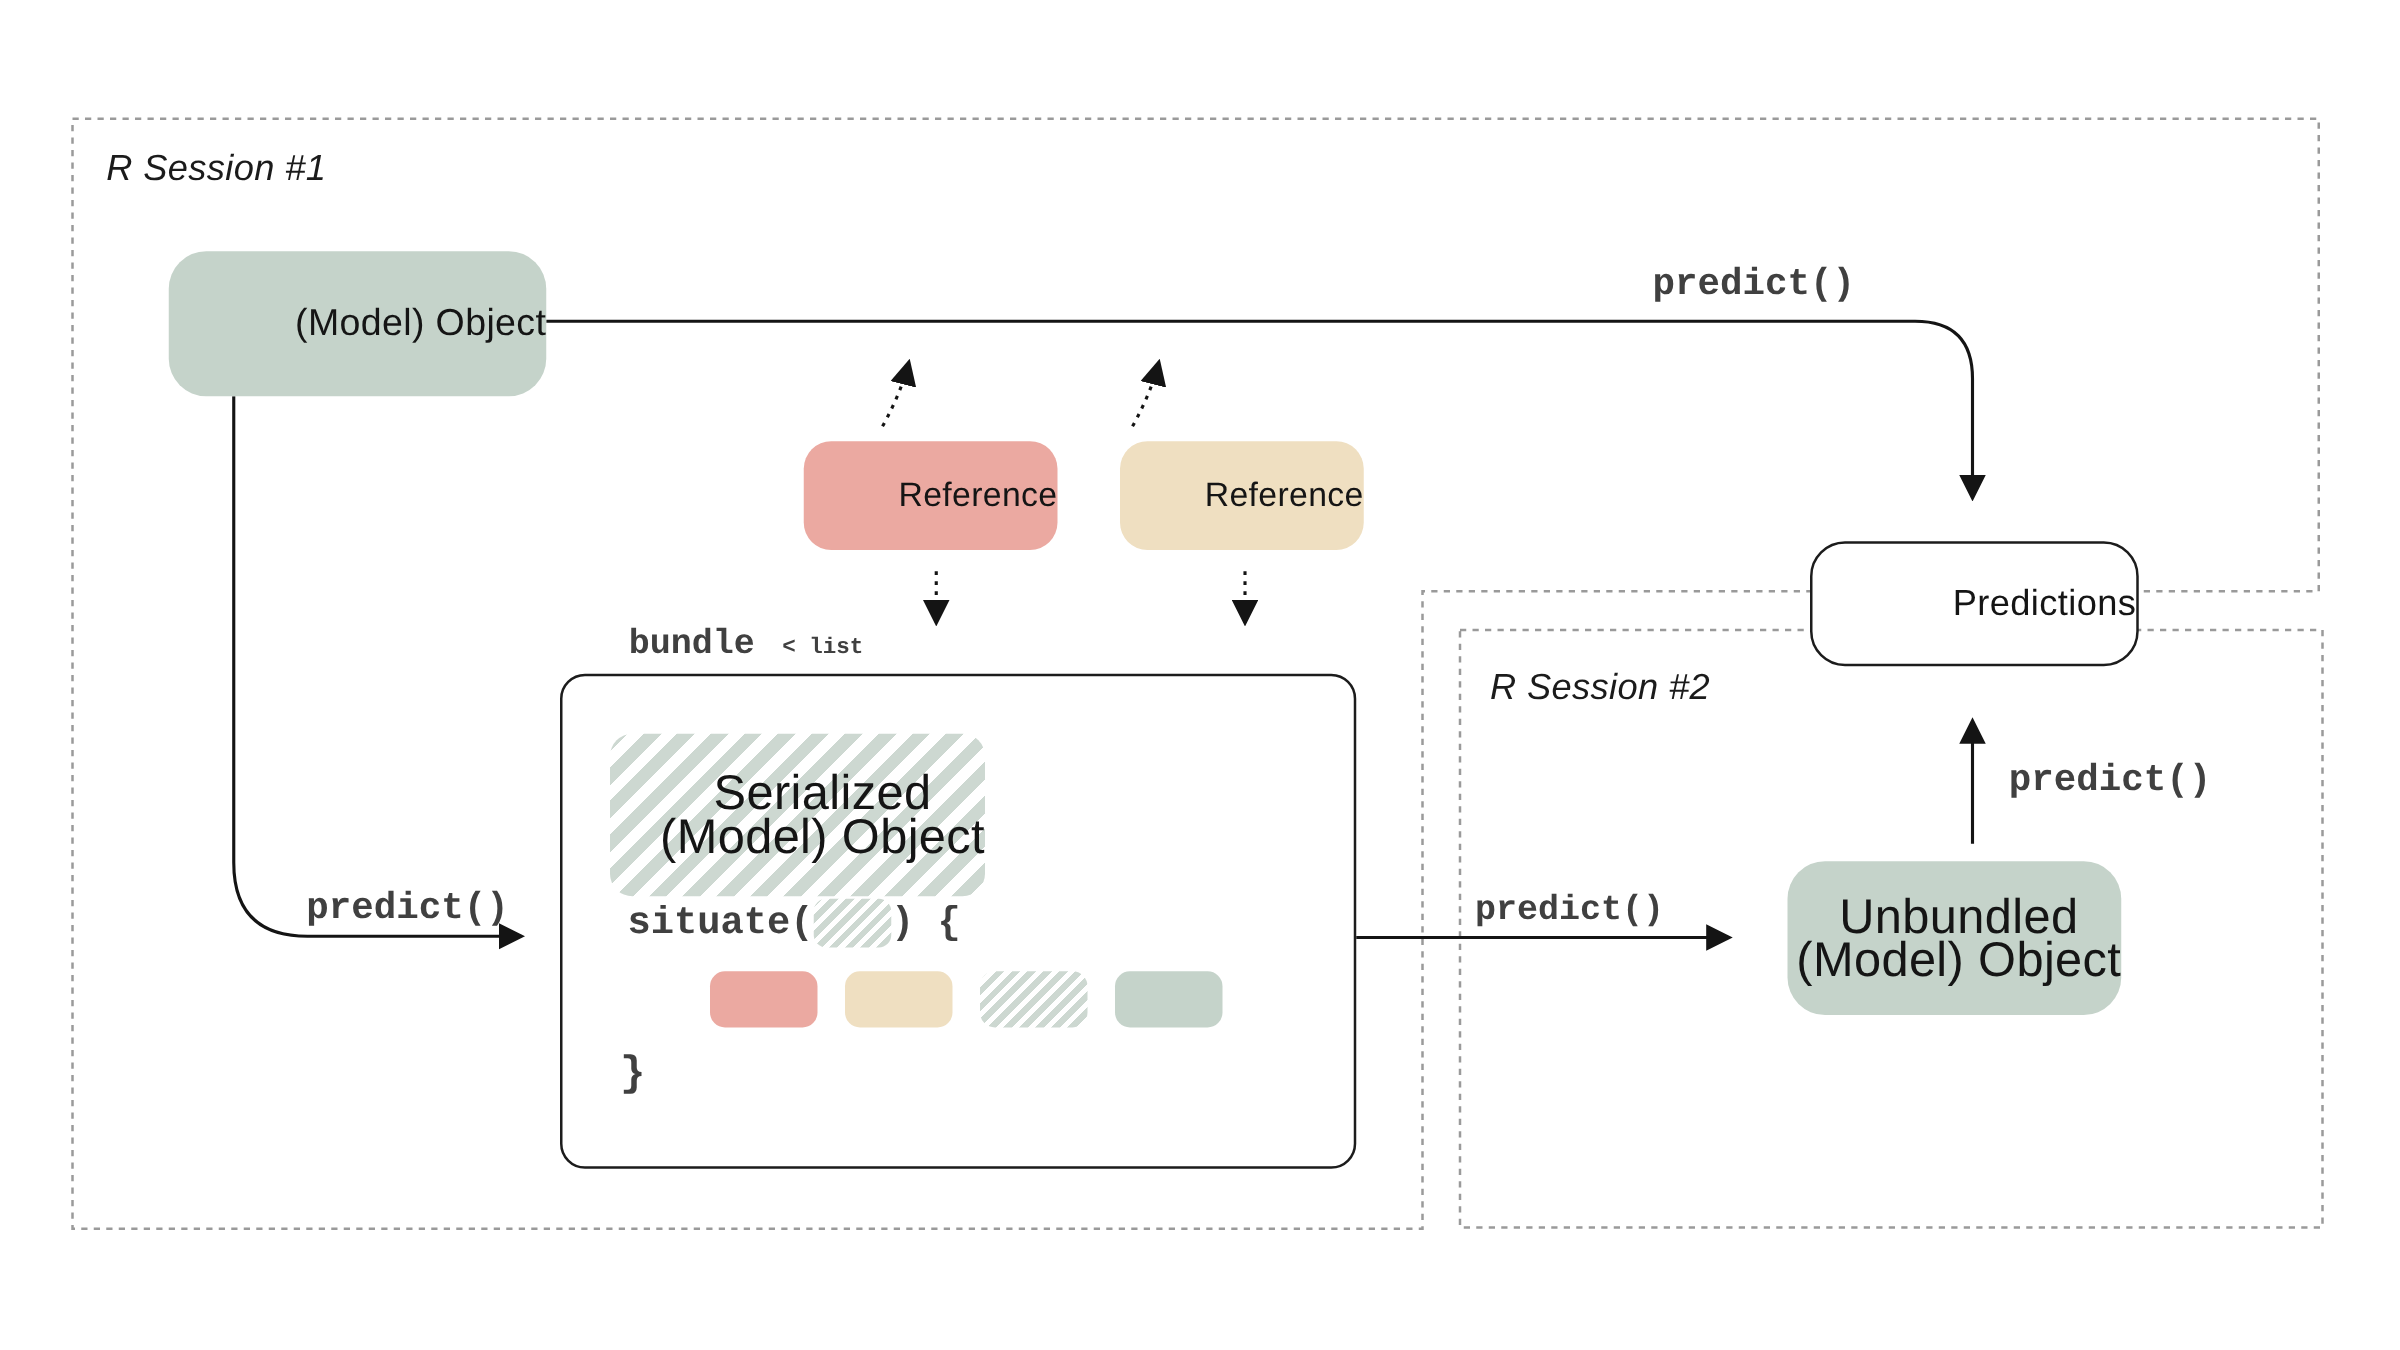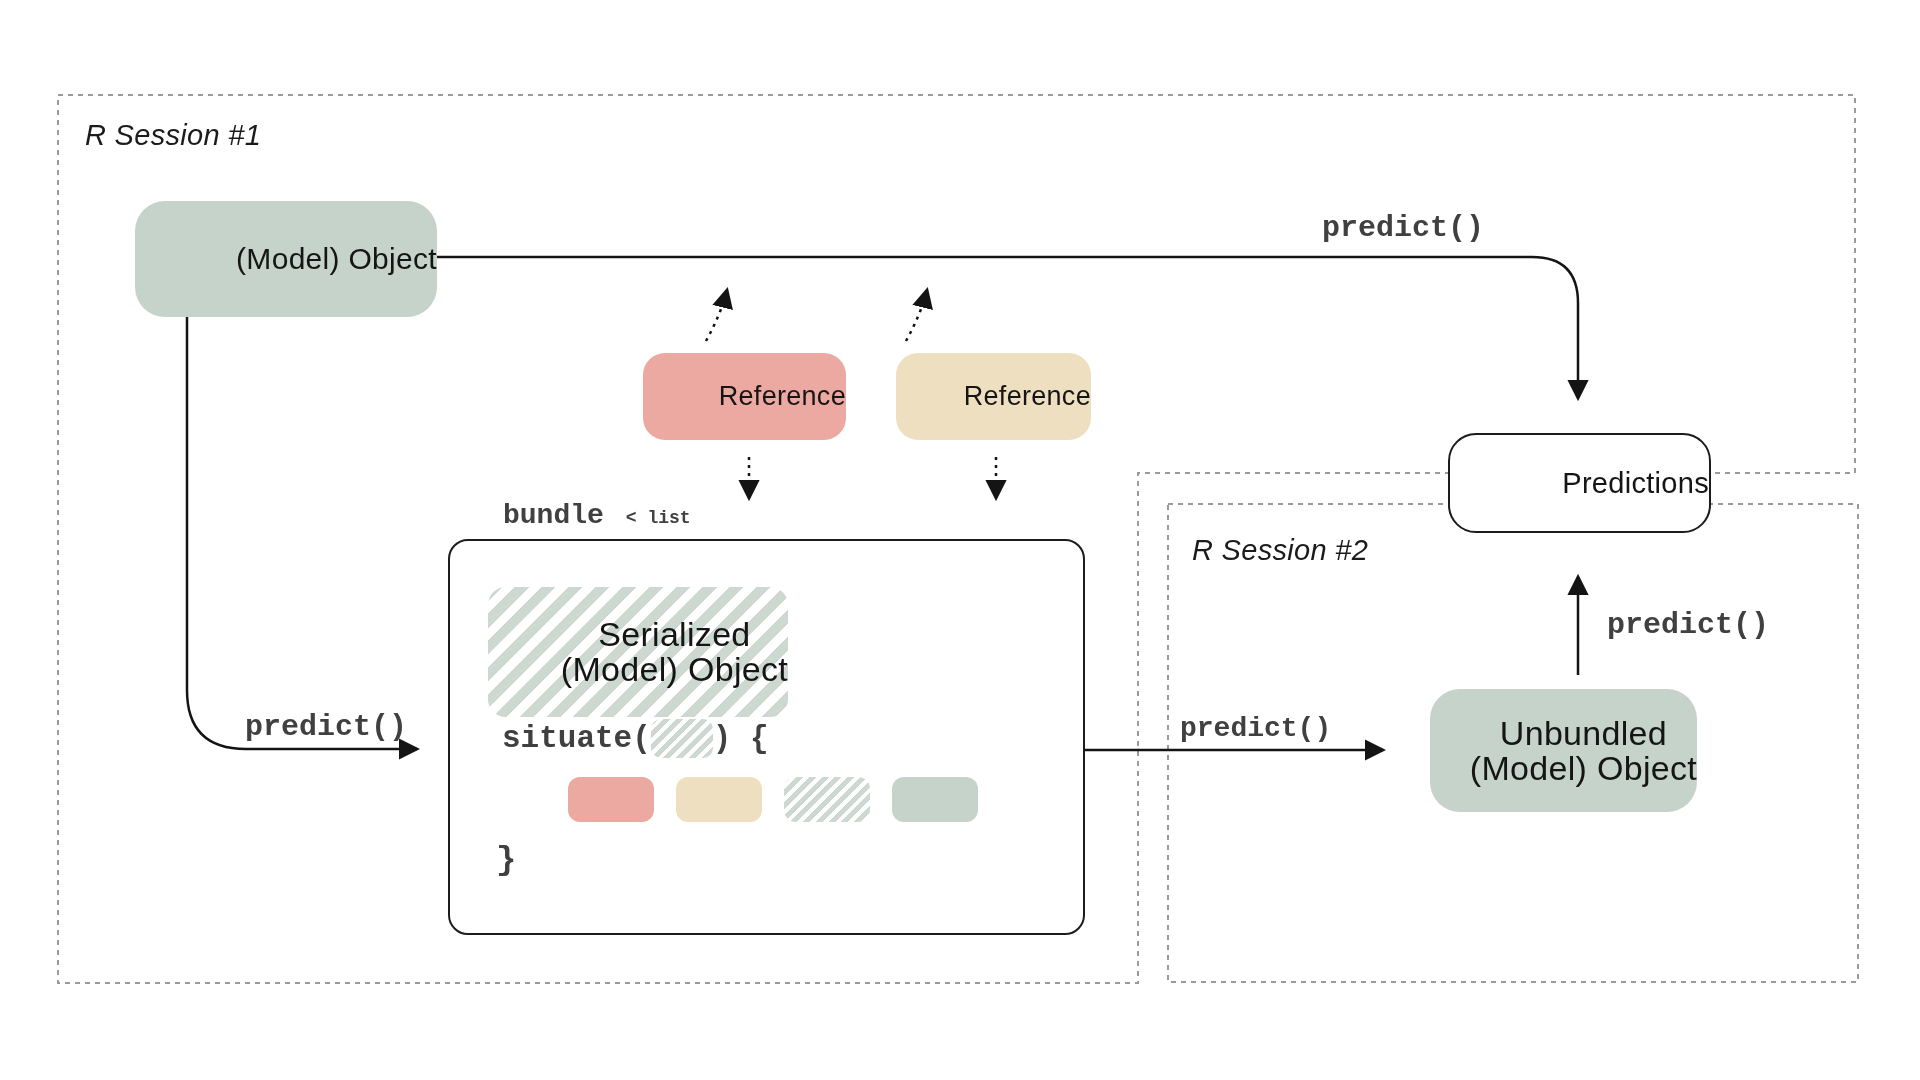--- a/index.html
+++ b/index.html
@@ -23,21 +23,21 @@
   .ref{border-radius:22px;font-size:27px;padding-left:12px;}
   .mono{font-family:"Liberation Mono",monospace;font-weight:bold;color:#404040;white-space:nowrap;}
   .outline-box{background:#ffffff;border:2px solid #1c1c1c;}
   .striped-lg{
     background:repeating-linear-gradient(135deg,#cdd8d1 0 10px,#ffffff 10px 19px);
     border-radius:18px;
   }
   .striped-sm{
     background:repeating-linear-gradient(135deg,#cdd8d1 0 5px,#ffffff 5px 9px);
   }
-  .two-line{line-height:35px;font-size:34px;}
+  .two-line{line-height:35px;font-size:39px;}
   .chip{border-radius:12px;width:86px;height:45px;}
   .chip-row{display:flex;gap:22px;}
   .bundle-title{display:flex;align-items:baseline;gap:22px;}
   .bundle-kw{font-size:28px;}
   .bundle-ann{font-size:18px;}
   .situate-row{display:flex;align-items:center;}
 </style>
 </head>
 <body>
 

